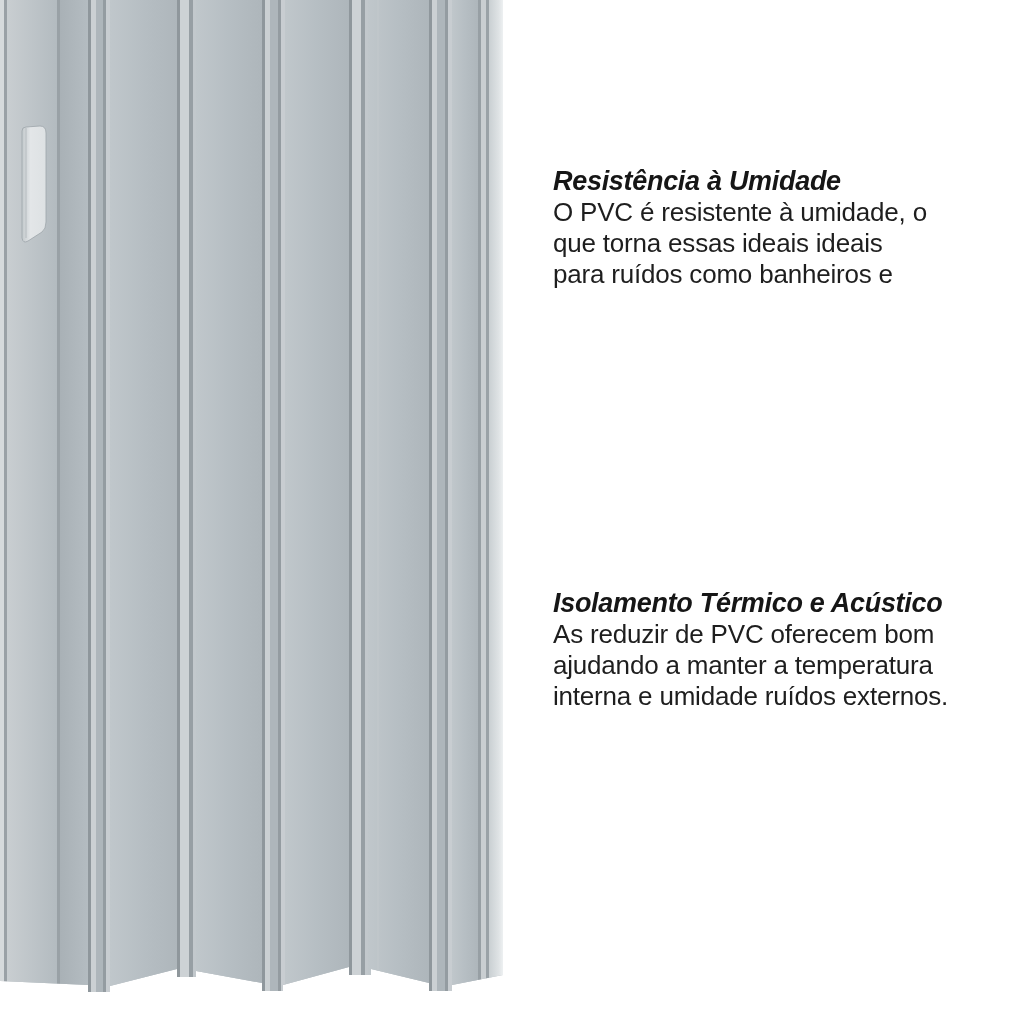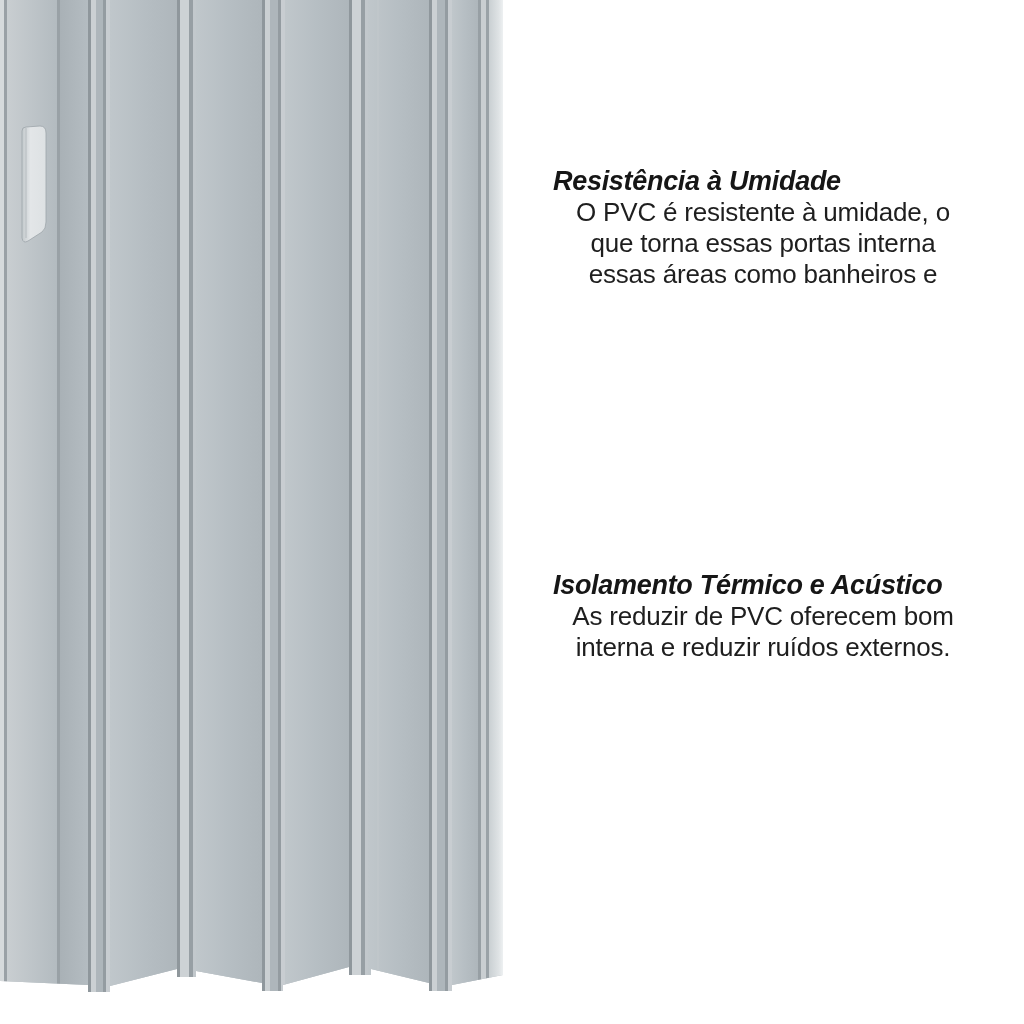--- a/index.html
+++ b/index.html
@@ -20,36 +20,35 @@
     height: 1024px;
     display: block;
   }
   .feature {
     position: absolute;
     left: 553px;
     width: 420px;
     color: #1e1e1e;
   }
   .feature-1 { top: 166px; }
-  .feature-2 { top: 570px; }
+  .feature-2 { top: 588px; }
   .feature h3 {
     margin: 0;
     font-size: 27px;
     line-height: 31px;
     font-weight: bold;
     font-style: italic;
     letter-spacing: -0.3px;
     color: #161616;
   }
   .feature .line {
     font-size: 26px;
     line-height: 31px;
     letter-spacing: -0.2px;
     white-space: nowrap;
-    text-align: center;
   }
 </style>
 </head>
 <body>
 
 <div class="canvas">
 
   <svg class="door-svg" viewBox="0 0 508 1024" xmlns="http://www.w3.org/2000/svg">
     <defs>
       <clipPath id="doorClip">
@@ -147,23 +146,24 @@
         <path d="M22,131 Q22,127 26,127 L40,126 Q46,126 46,133
                  L46,222 Q46,229 42,232 L28,241 Q23,244 22,238 Z" fill="url(#gH)" stroke="#9da4a9" stroke-width="0.8"></path>
         <path d="M26,128 L26,238" stroke="#b6bcc0" stroke-width="1" fill="none"></path>
       </g>
     </g>
   </svg>
 
   <div class="feature feature-1">
     <h3>Resistência à Umidade</h3>
     <div class="line">O PVC é resistente à umidade, o</div>
-    <div class="line">que torna essas portas interna</div>
-    <div class="line">essas áreas como banheiros e</div>
+    <div class="line">que torna essas ideais ideais</div>
+    <div class="line">para ruídos como banheiros e</div>
   </div>
 
   <div class="feature feature-2">
     <h3>Isolamento Térmico e Acústico</h3>
     <div class="line">As reduzir de PVC oferecem bom</div>
-    <div class="line">interna e reduzir ruídos externos.</div>
+    <div class="line">ajudando a manter a temperatura</div>
+    <div class="line">interna e umidade ruídos externos.</div>
   </div>
 
 </div>
 
 </body></html>

